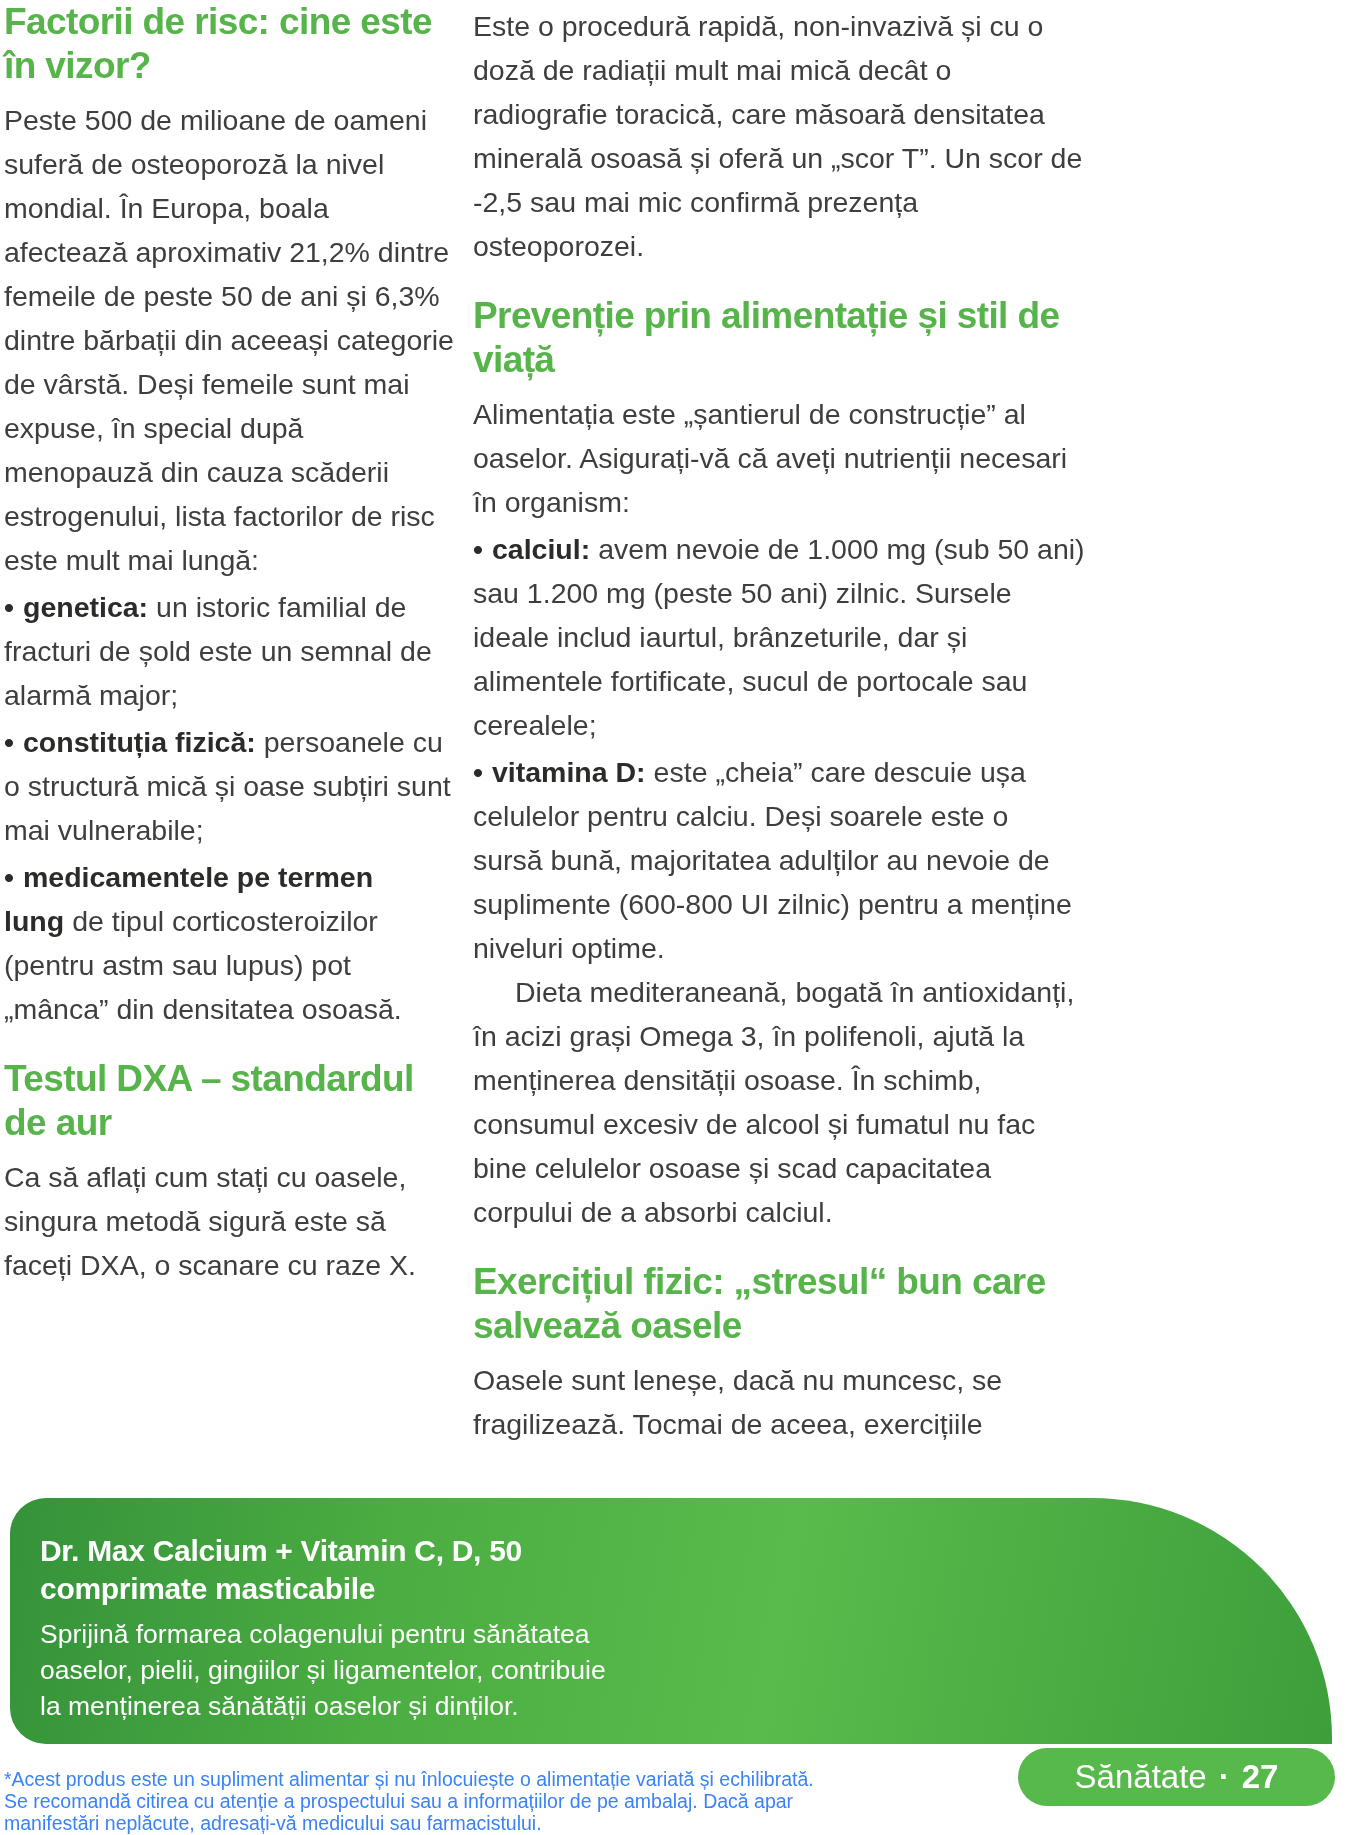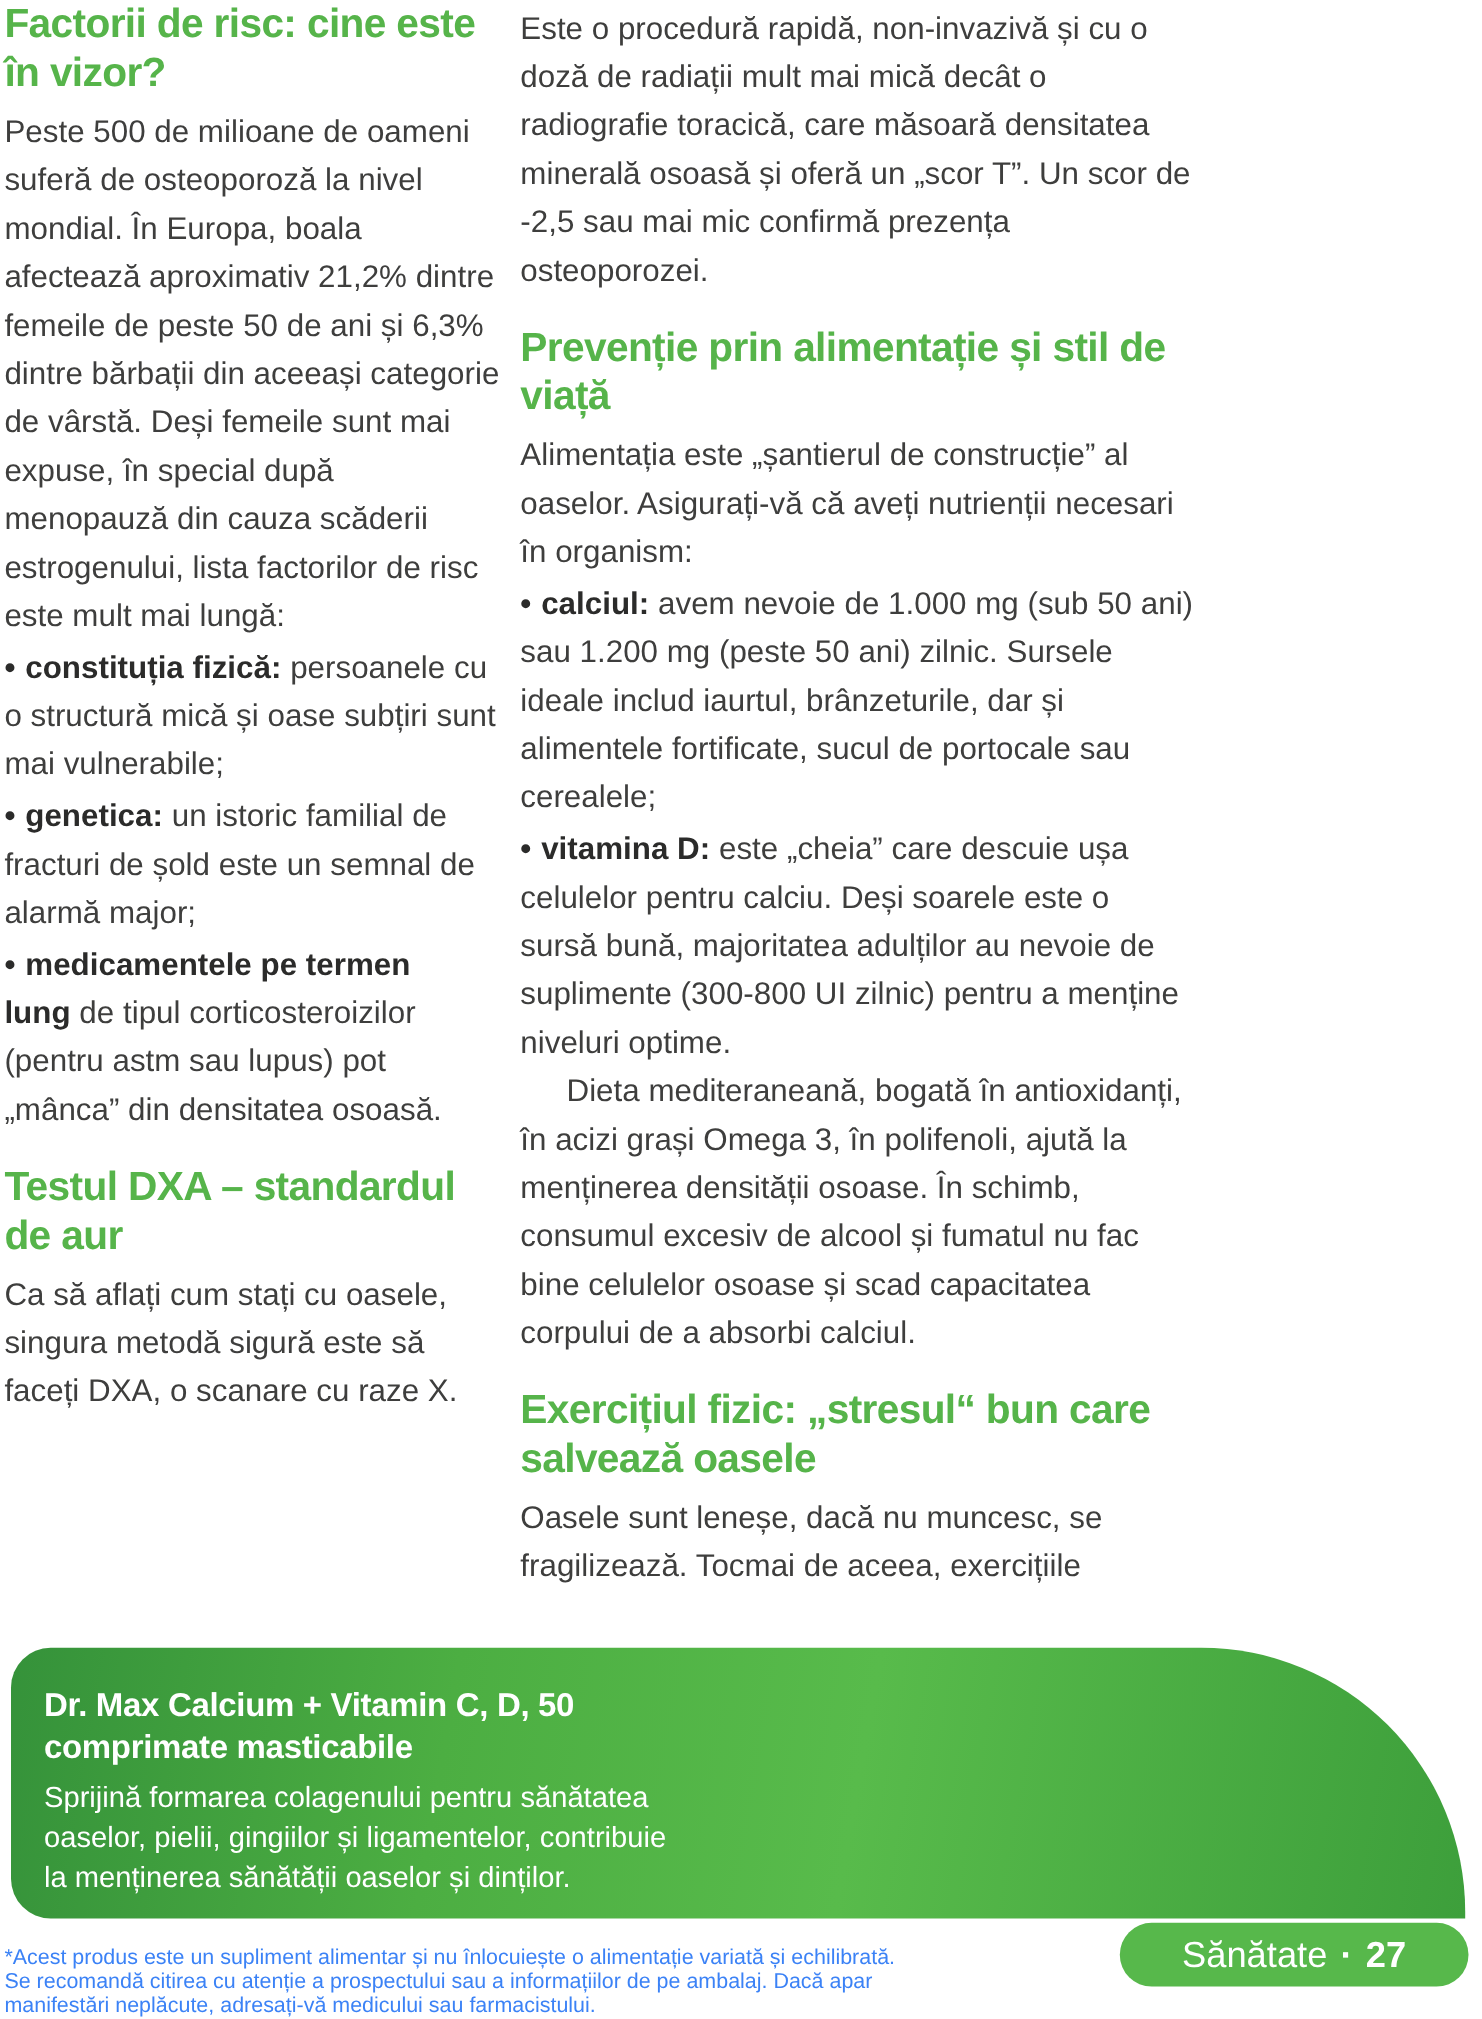--- a/index.html
+++ b/index.html
@@ -37,36 +37,36 @@
 </style>
 </head>
 <body>
 
 <div class="page">
 
   <div class="col col-left">
     <h2 class="green">Factorii de risc: cine este în vizor?</h2>
     <p class="body">Peste 500 de milioane de oameni suferă de osteoporoză la nivel mondial. În Europa, boala afectează aproximativ 21,2% dintre femeile de peste 50 de ani și 6,3% dintre bărbații din aceeași categorie de vârstă. Deși femeile sunt mai expuse, în special după menopauză din cauza scăderii estrogenului, lista factorilor de risc este mult mai lungă:</p>
 
+    <p class="body bullet"><span class="marker">•</span><b>genetica:</b><span>un istoric familial de fracturi de șold este un semnal de alarmă major;</span></p>
     <p class="body bullet"><span class="marker">•</span><b>constituția fizică:</b><span>persoanele cu o structură mică și oase subțiri sunt mai vulnerabile;</span></p>
-    <p class="body bullet"><span class="marker">•</span><b>genetica:</b><span>un istoric familial de fracturi de șold este un semnal de alarmă major;</span></p>
     <p class="body bullet"><span class="marker">•</span><b>medicamentele pe termen lung</b><span>de tipul corticosteroizilor (pentru astm sau lupus) pot „mânca” din densitatea osoasă.</span></p>
 
     <h2 class="green mt">Testul DXA – standardul de aur</h2>
     <p class="body">Ca să aflați cum stați cu oasele, singura metodă sigură este să faceți DXA, o scanare cu raze X.</p>
   </div>
 
   <div class="col col-right">
     <p class="body">Este o procedură rapidă, non-invazivă și cu o doză de radiații mult mai mică decât o radiografie toracică, care măsoară densitatea minerală osoasă și oferă un „scor T”. Un scor de -2,5 sau mai mic confirmă prezența osteoporozei.</p>
 
     <h2 class="green mt">Prevenție prin alimentație și stil de viață</h2>
     <p class="body">Alimentația este „șantierul de construcție” al oaselor. Asigurați-vă că aveți nutrienții necesari în organism:</p>
 
     <p class="body bullet"><span class="marker">•</span><b>calciul:</b><span>avem nevoie de 1.000 mg (sub 50 ani) sau 1.200 mg (peste 50 ani) zilnic. Sursele ideale includ iaurtul, brânzeturile, dar și alimentele fortificate, sucul de portocale sau cerealele;</span></p>
-    <p class="body bullet"><span class="marker">•</span><b>vitamina D:</b><span>este „cheia” care descuie ușa celulelor pentru calciu. Deși soarele este o sursă bună, majoritatea adulților au nevoie de suplimente (300-800 UI zilnic) pentru a menține niveluri optime.</span></p>
+    <p class="body bullet"><span class="marker">•</span><b>vitamina D:</b><span>este „cheia” care descuie ușa celulelor pentru calciu. Deși soarele este o sursă bună, majoritatea adulților au nevoie de suplimente (600-800 UI zilnic) pentru a menține niveluri optime.</span></p>
 
     <p class="body indent">Dieta mediteraneană, bogată în antioxidanți, în acizi grași Omega 3, în polifenoli, ajută la menținerea densității osoase. În schimb, consumul excesiv de alcool și fumatul nu fac bine celulelor osoase și scad capacitatea corpului de a absorbi calciul.</p>
 
     <h2 class="green mt">Exercițiul fizic: „stresul“ bun care salvează oasele</h2>
     <p class="body">Oasele sunt leneșe, dacă nu muncesc, se fragilizează. Tocmai de aceea, exercițiile</p>
   </div>
 
   <div class="banner">
     <div class="banner-text">
       <div class="banner-title">Dr. Max Calcium + Vitamin C, D, 50 comprimate masticabile</div>

